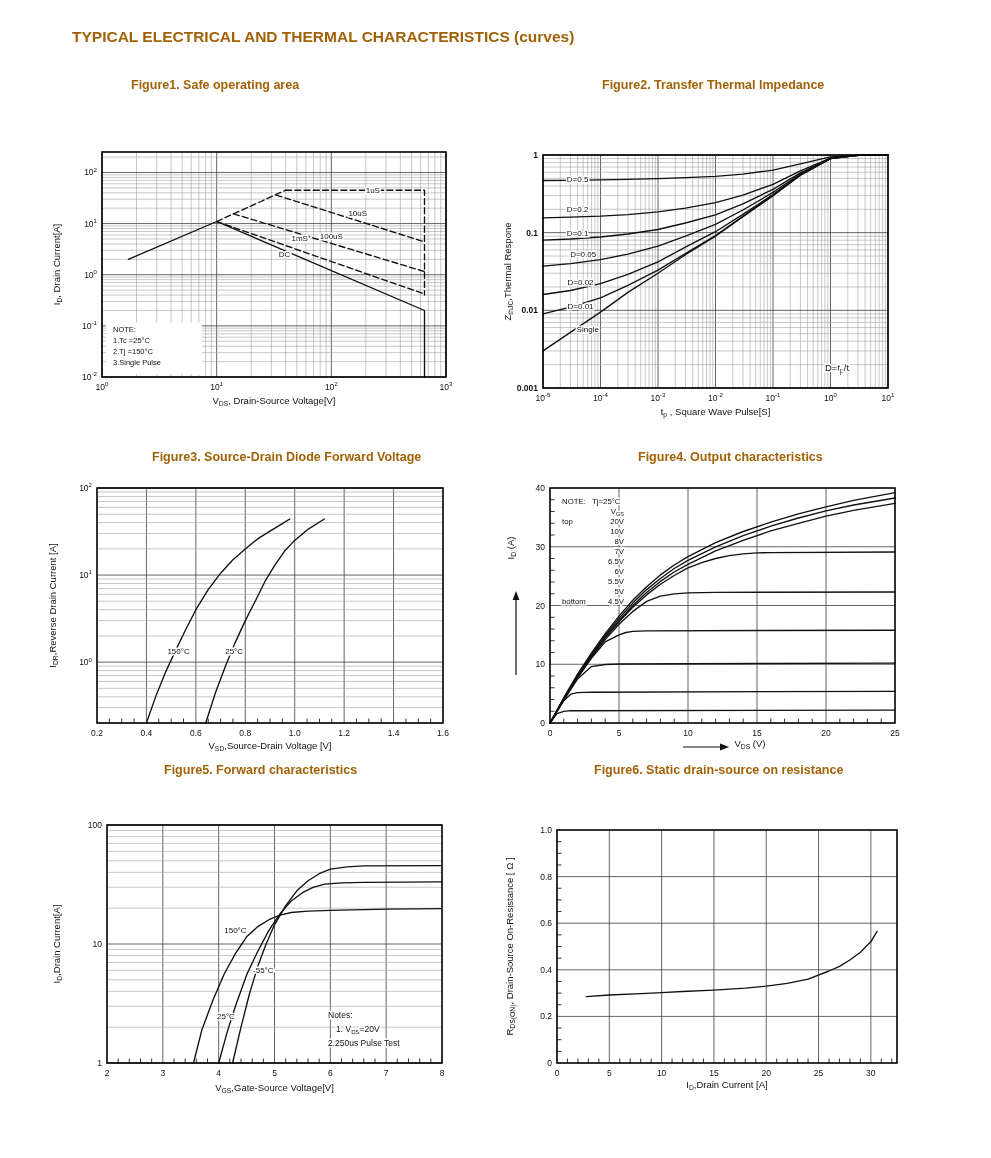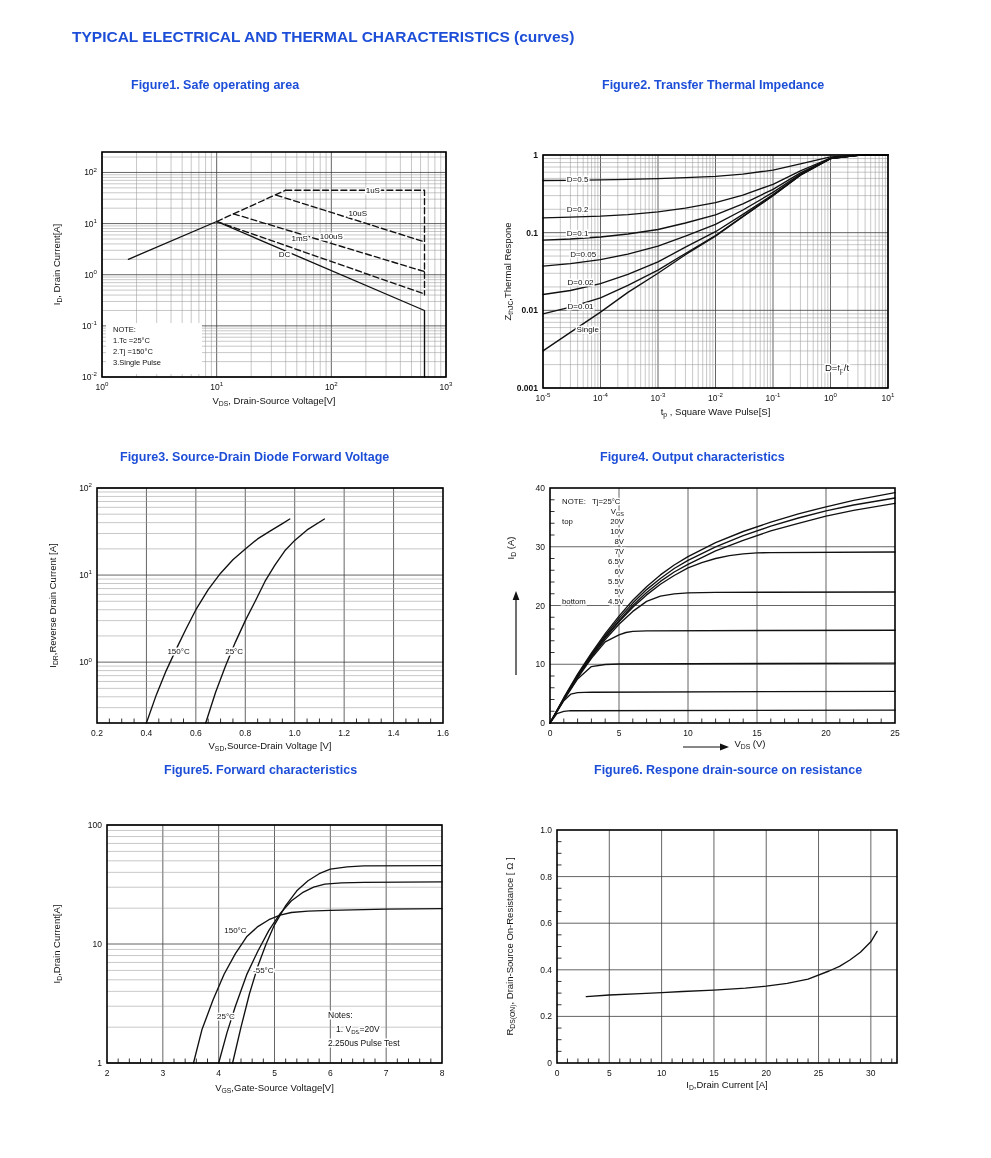--- a/index.html
+++ b/index.html
@@ -1,40 +1,40 @@
 <!DOCTYPE html>
 <html><head>
 <meta charset="utf-8">
 <style>
   html,body{margin:0;padding:0;background:#fff;}
   #page{position:relative;width:991px;height:1158px;background:#fff;
-        font-family:"Liberation Sans",sans-serif;color:#1d4ed8;overflow:hidden;}
+        font-family:"Liberation Sans",sans-serif;color:#a16207;overflow:hidden;}
   .page-title{position:absolute;left:72px;top:28px;font-size:15.5px;font-weight:bold;white-space:nowrap;}
   .fig-title{position:absolute;font-size:12.5px;font-weight:bold;white-space:nowrap;z-index:2;padding-left:24px;}
   .plot{position:absolute;z-index:1;}
   #t1{left:107px;top:78px} #t2{left:578px;top:78px}
-  #t3{left:96px;top:450px} #t4{left:576px;top:450px}
+  #t3{left:128px;top:450px} #t4{left:614px;top:450px}
   #t5{left:140px;top:763px} #t6{left:570px;top:763px}
   #p1{left:40px;top:130px} #p2{left:500px;top:130px}
   #p3{left:40px;top:460px} #p4{left:500px;top:460px}
   #p5{left:40px;top:805px} #p6{left:500px;top:805px}
   svg text{font-family:"Liberation Sans",sans-serif;fill:#111;}
 </style>
 </head>
 <body>
 
 <div id="page">
   <div class="page-title">TYPICAL ELECTRICAL AND THERMAL CHARACTERISTICS (curves)</div>
 
   <div class="fig-title" id="t1">Figure1. Safe operating area</div>
   <div class="fig-title" id="t2">Figure2. Transfer Thermal Impedance</div>
   <div class="fig-title" id="t3">Figure3. Source-Drain Diode Forward Voltage</div>
   <div class="fig-title" id="t4">Figure4. Output characteristics</div>
   <div class="fig-title" id="t5">Figure5. Forward characteristics</div>
-  <div class="fig-title" id="t6">Figure6. Respone drain-source on resistance</div>
+  <div class="fig-title" id="t6">Figure6. Static drain-source on resistance</div>
 
   <div class="plot" id="p1"><svg width="450" height="300" viewBox="0 0 450 300">
         <g>
           <line x1="62" y1="22" x2="62" y2="247" stroke="#3d3d3d" stroke-width="0.8"></line>
           <line x1="96.51810616946985" y1="22" x2="96.51810616946985" y2="247" stroke="#9a9a9a" stroke-width="0.55"></line>
           <line x1="116.7099038745213" y1="22" x2="116.7099038745213" y2="247" stroke="#9a9a9a" stroke-width="0.55"></line>
           <line x1="131.0362123389397" y1="22" x2="131.0362123389397" y2="247" stroke="#9a9a9a" stroke-width="0.55"></line>
           <line x1="142.14856049719683" y1="22" x2="142.14856049719683" y2="247" stroke="#9a9a9a" stroke-width="0.55"></line>
           <line x1="151.22801004399116" y1="22" x2="151.22801004399116" y2="247" stroke="#9a9a9a" stroke-width="0.55"></line>
           <line x1="158.9045752549681" y1="22" x2="158.9045752549681" y2="247" stroke="#9a9a9a" stroke-width="0.55"></line>

